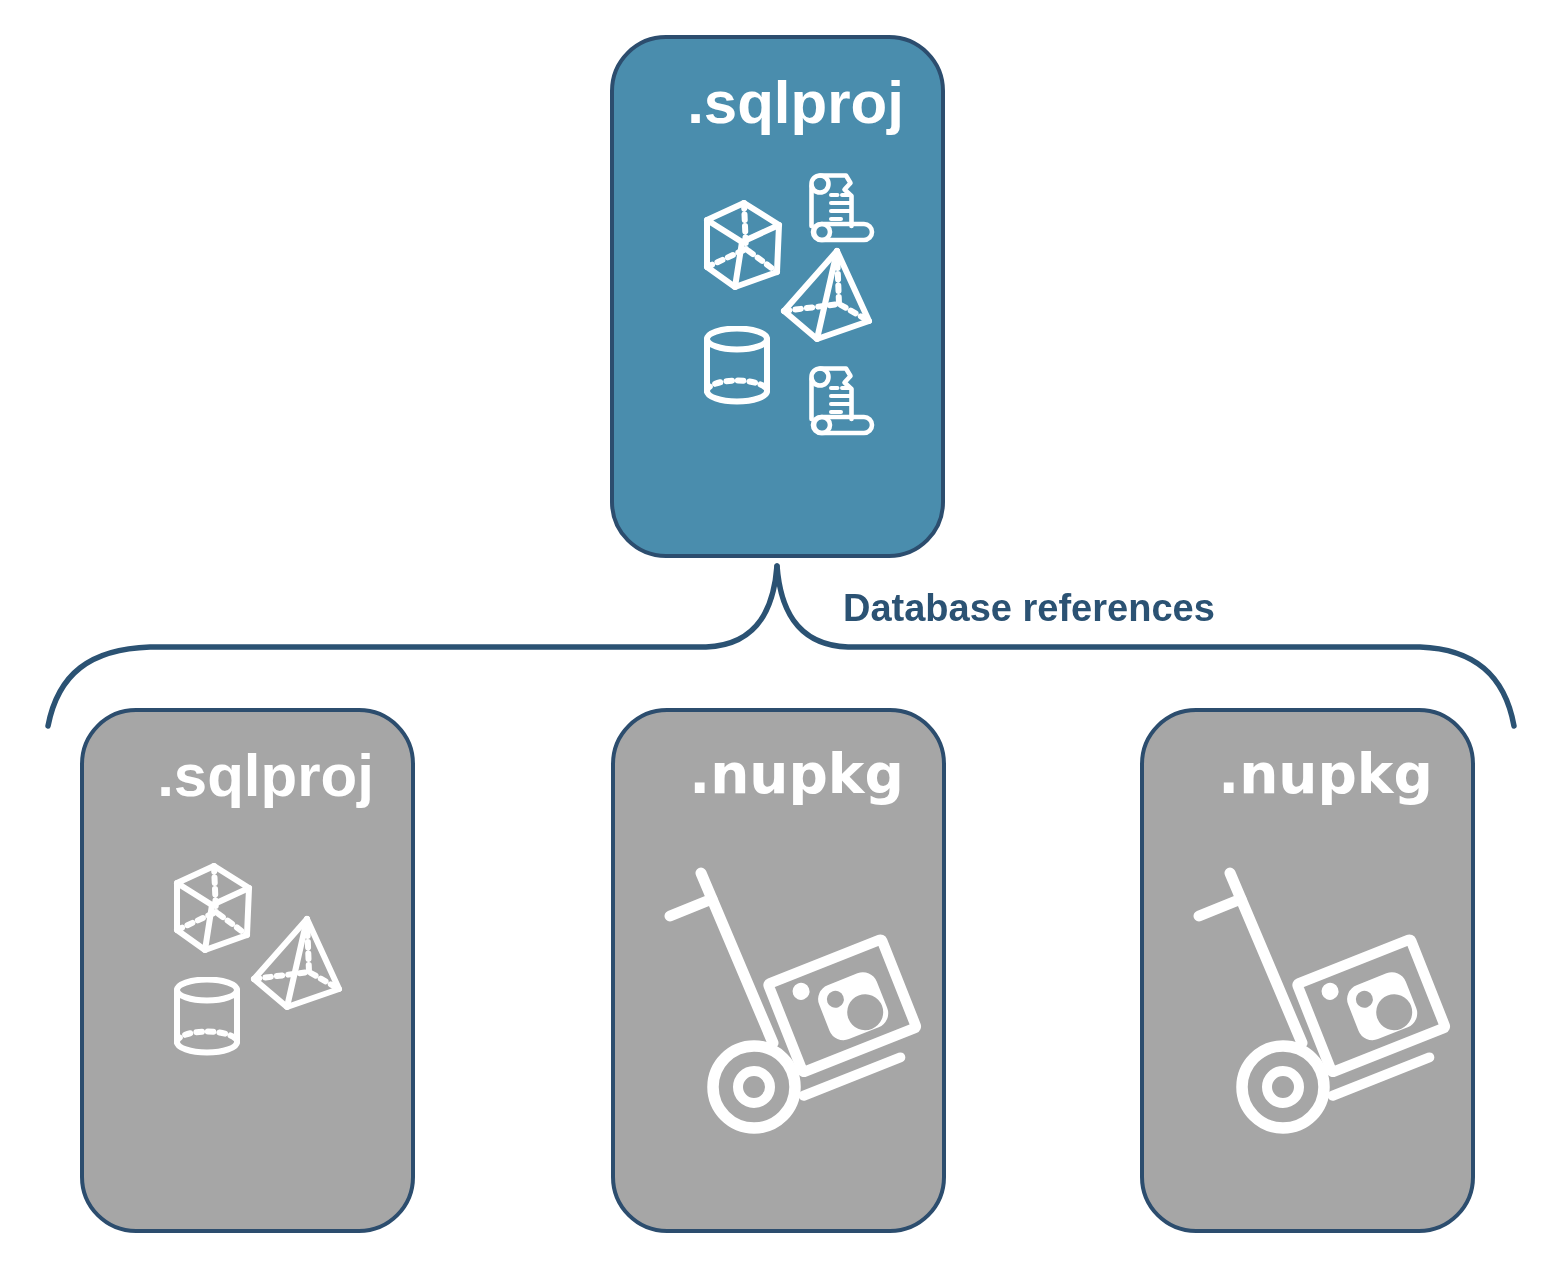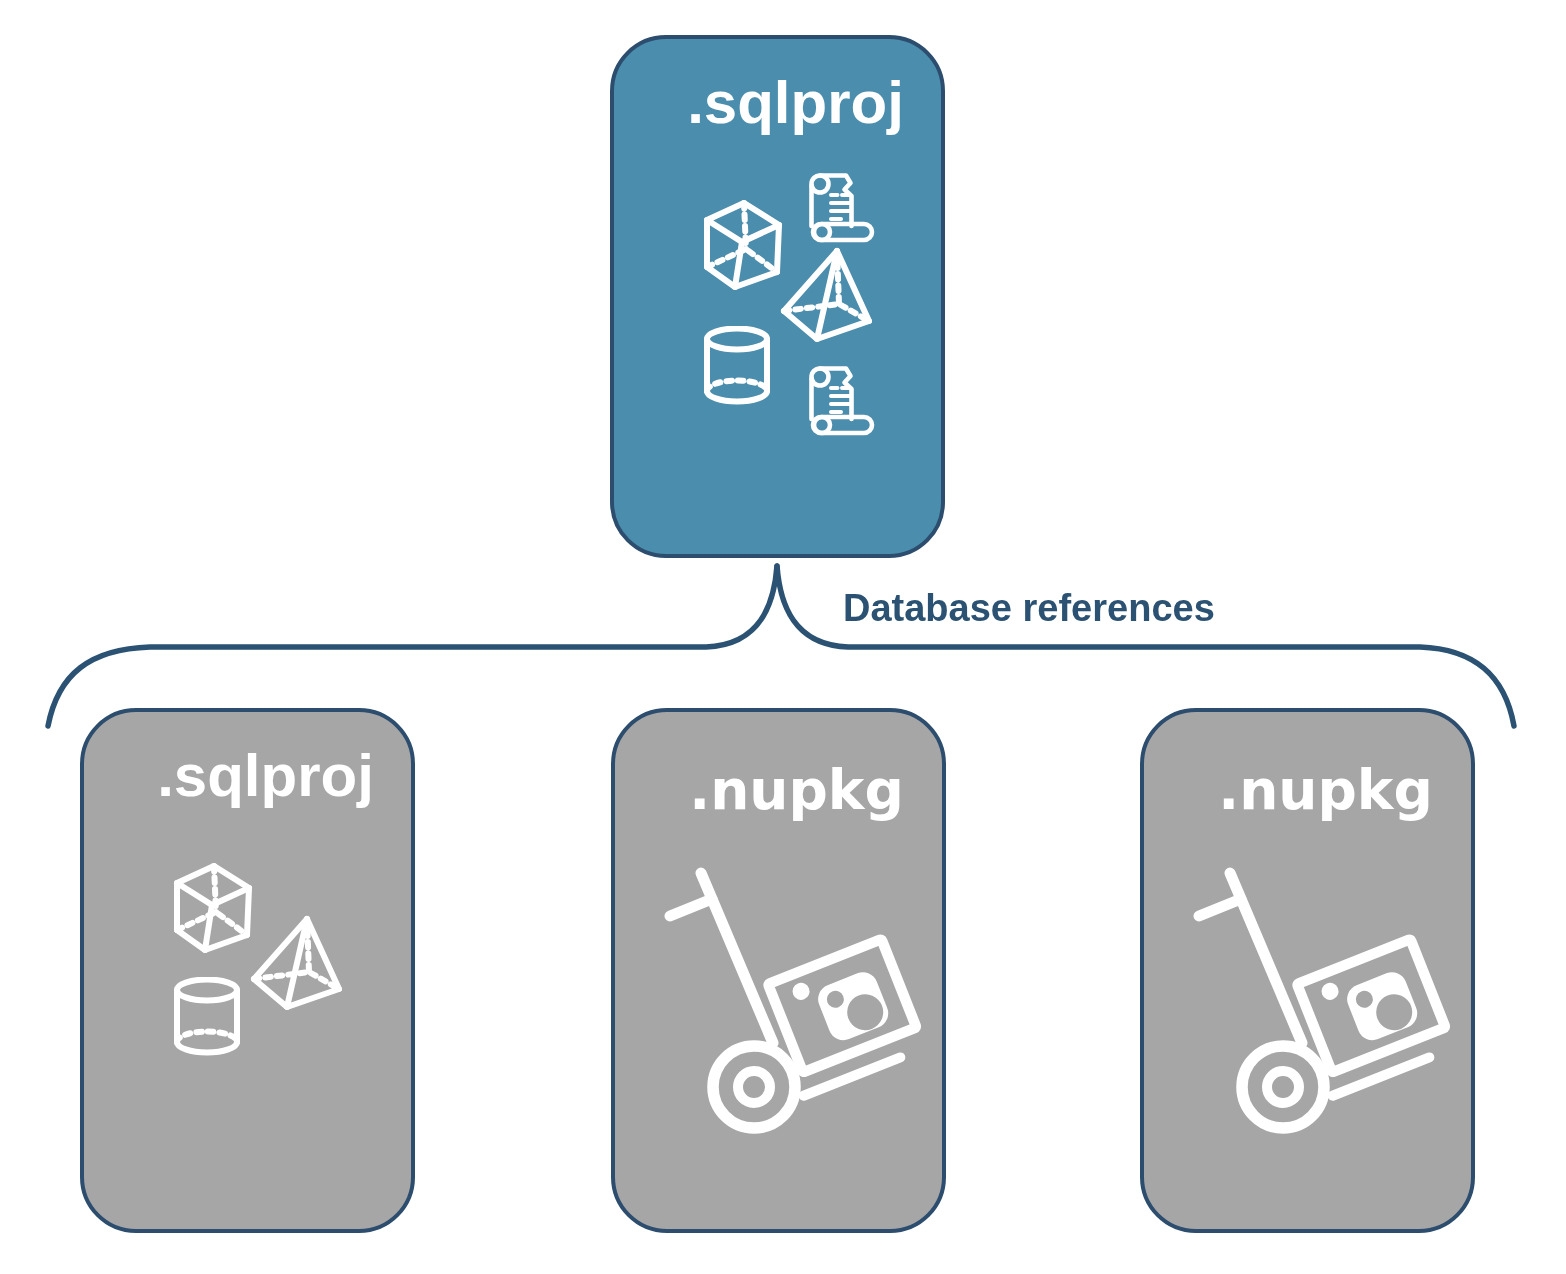--- a/index.html
+++ b/index.html
@@ -21,21 +21,21 @@
 
   .card{position:absolute;border:4px solid var(--card-border);border-radius:56px;box-sizing:border-box;}
   .card.root{left:610px;top:35px;width:335px;height:523px;background:var(--root-fill);}
   .card.child{top:708px;width:335px;height:525px;background:var(--child-fill);}
   .card.c1{left:80px;}
   .card.c2{left:611px;}
   .card.c3{left:1140px;}
 
   .card-title{position:absolute;left:0;right:0;top:34px;text-align:center;color:var(--card-text);
     font-weight:700;font-size:60px;line-height:60px;font-family:"Liberation Sans",sans-serif;padding-left:36px;}
-  .card-title.nupkg{font-family:"DejaVu Sans",sans-serif;font-size:55px;line-height:60px;top:48px;}
+  .card-title.nupkg{font-family:"DejaVu Sans",sans-serif;font-size:55px;line-height:60px;top:32px;}
 
   .icon{position:absolute;}
   .icon .s{stroke:var(--icon-stroke);fill:none;stroke-linecap:round;stroke-linejoin:round;}
   .icon .fill-w{fill:var(--icon-stroke);stroke:none;}
   .icon .fill-g{fill:var(--child-fill);stroke:none;}
 
   .connector-label{position:absolute;left:843px;top:580px;font-size:38px;line-height:56px;
     font-weight:700;color:var(--connector-text);white-space:nowrap;}
 </style>
 </head>

